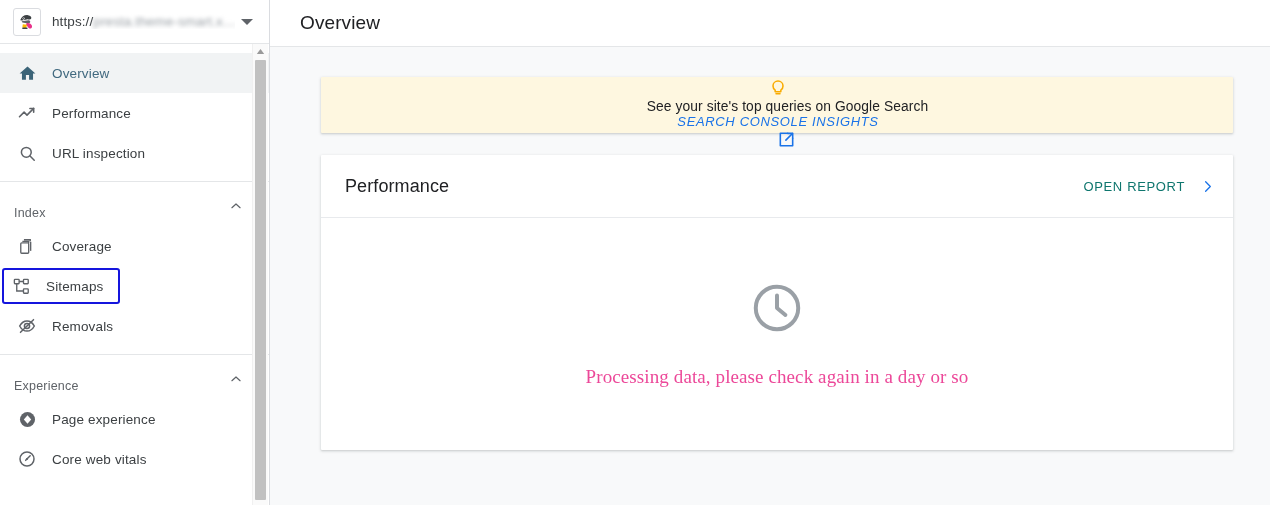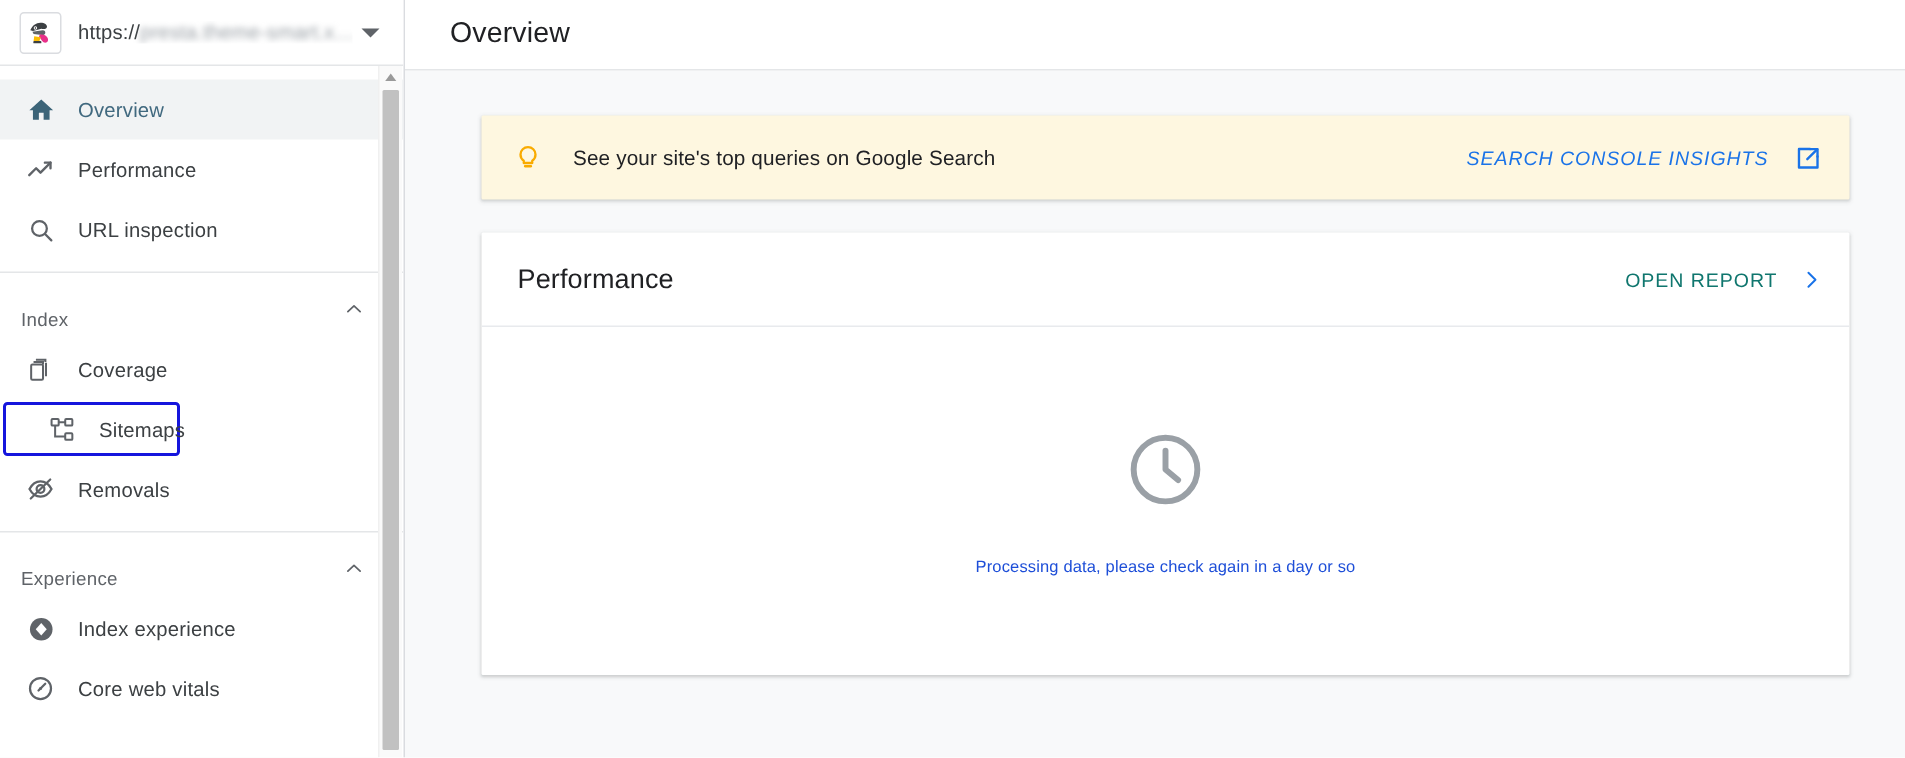--- a/index.html
+++ b/index.html
@@ -114,21 +114,21 @@
     background: #f1f3f4;
   }
   .nav-item.active .ico { color: #3c6478; }
   .nav-item.active .label { color: #41697f; font-weight: 400; }
   .nav-item.focused {
     border: 2px solid #1a0dab;
     border-color: #1515dd;
     border-radius: 3px;
     height: 36px;
     margin: 2px 0 2px 2px;
-    padding-left: 24px;
+    padding-left: 4px;
     width: 118px;
     box-sizing: border-box;
   }
   .nav-pad-top { height: 9px; }
   .nav-divider {
     height: 1px;
     background: #e4e6e8;
     margin: 8px 0 0 0;
   }
   .section-head {
@@ -217,20 +217,21 @@
 
   .insight-banner {
     background: #fef7e0;
     height: 56px;
     display: flex;
     align-items: center;
     padding: 0 18px 0 20px;
     box-sizing: border-box;
     box-shadow: 0 1px 2px 0 rgba(60,64,67,.18), 0 1px 3px 1px rgba(60,64,67,.07);
     border-radius: 1px;
+    flex-direction: column;
   }
   .bulb {
     width: 22px;
     flex: 0 0 22px;
     display: flex;
     align-items: center;
     justify-content: center;
   }
   .banner-text {
     margin-left: 19px;
@@ -296,23 +297,24 @@
   .card-body {
     height: 232px;
     display: flex;
     flex-direction: column;
     align-items: center;
     justify-content: center;
   }
   .clock-wrap { margin-bottom: 0px; }
   .processing-msg {
     margin-top: 26px;
-    font-size: 11px;
-    color: #1d4ed8;
+    font-size: 19px;
+    color: #ec4899;
     letter-spacing: .1px;
+    font-family: Liberation Serif, serif;
   }
 </style>
 </head>
 <body>
 
 <div id="app">
 
   <aside class="sidebar">
 
     <div class="property-bar">
@@ -429,21 +431,21 @@
       </div>
 
       <div class="nav-group">
         <div class="nav-item">
           <span class="ico">
             <svg width="21" height="21" viewBox="0 0 24 24">
                 <circle cx="12" cy="12" r="8.6" fill="currentColor"></circle>
                 <path d="M12 7.2 L16.2 12 L12 16.8 L7.8 12 Z" fill="#ffffff"></path>
               </svg>
           </span>
-          <span class="label">Index experience</span>
+          <span class="label">Page experience</span>
         </div>
 
         <div class="nav-item">
           <span class="ico">
             <svg width="20" height="20" viewBox="0 0 24 24" fill="none" stroke="currentColor" stroke-width="1.8" stroke-linecap="round">
                 <circle cx="12" cy="12" r="8.4"></circle>
                 <path d="M15.8 8.2 L10.4 13.6"></path>
                 <circle cx="12" cy="12" r="1.25" fill="currentColor" stroke="none"></circle>
               </svg>
           </span>

